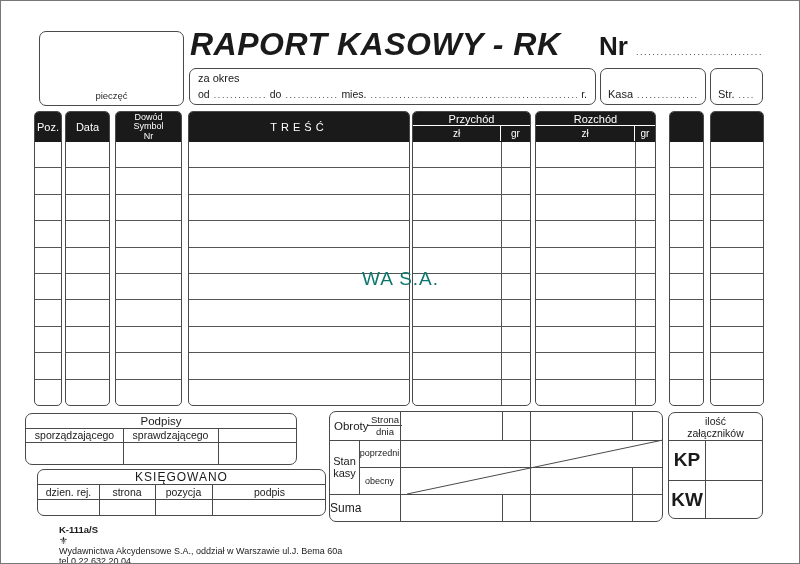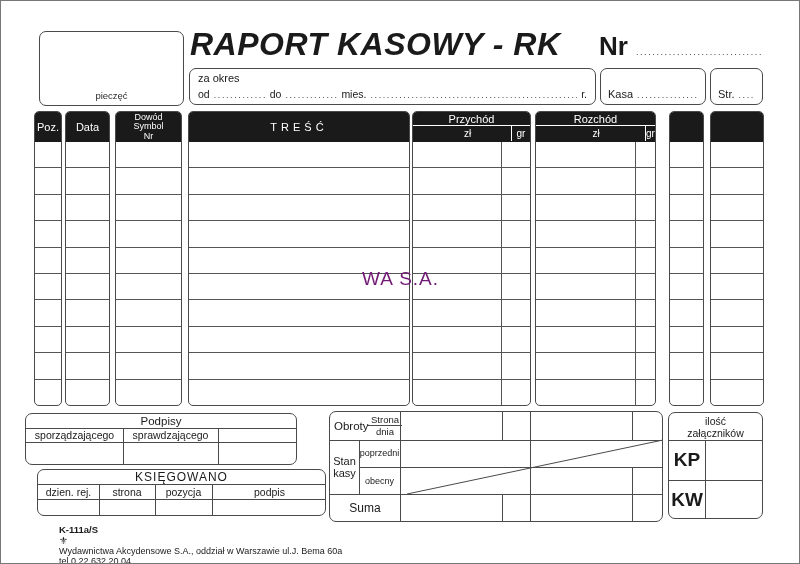--- a/index.html
+++ b/index.html
@@ -24,21 +24,21 @@
   .grow { flex:1; }
 
   
   .col { position:absolute; top:110px; height:295px; border:1px solid #4a4a4a; border-radius:5px; background:#fff; overflow:hidden; }
   .col-head { position:absolute; top:0; left:0; right:0; height:30px; background:#1a1a1a; color:#fff;
               display:flex; align-items:center; justify-content:center; text-align:center; font-size:11px; }
   .col-head.three-line { font-size:9px; line-height:9.5px; }
   .col-head.spread { letter-spacing:4px; }
   .col-head.group { display:block; }
   .tier1 { height:14px; line-height:14px; border-bottom:1px solid #fff; text-align:center; font-size:11px; }
-  .tier2 { display:flex; height:15px;padding-left:11px; }
+  .tier2 { display:flex; height:15px; }
   .tier2 > div { line-height:15px; text-align:center; font-size:10px; }
   .tier2 .sub-zl { border-right:1px solid #fff; }
   .tier2 .sub-gr { flex:1; }
   .rows { position:absolute; top:30px; left:0; right:0; bottom:0; display:flex; flex-direction:column; }
   .trow { flex:1; border-top:1px solid #555; }
   .trow:first-child { border-top:none; }
   .vdiv { position:absolute; top:30px; bottom:0; width:0; border-left:1px solid #555; }
 
   
   .hline { position:absolute; height:0; border-top:1px solid #4a4a4a; }
@@ -47,21 +47,21 @@
   .box-title { position:absolute; left:0; right:0; top:0; text-align:center; font-size:11.5px; }
   .cell-label { position:absolute; text-align:center; font-size:10.5px; }
 
   
   .sum-obroty { position:absolute; left:4px; top:0; height:28px; line-height:28px; font-size:11.5px; }
   .fraction { position:absolute; left:38px; top:2px; width:34px; text-align:center; font-size:9.5px; line-height:11px; }
   .fraction .top { display:block; border-bottom:1px solid #4a4a4a; }
   .stan-kasy { position:absolute; left:0; top:28px; width:29px; height:54px; display:flex; flex-direction:column;
                align-items:center; justify-content:center; font-size:11px; line-height:12px; }
   .sub-row-label { position:absolute; left:29px; width:41px; text-align:center; font-size:9px; }
-  .suma { position:absolute; left:0; top:82px; width:70px; height:29px; line-height:29px; text-align:center; font-size:12px; }
+  .suma { position:absolute; left:0; top:82px; width:70px; height:29px; line-height:29px; font-size:12px; }
 
   
   .attach-title { position:absolute; left:0; right:0; top:3px; text-align:center; font-size:10.5px; line-height:11.5px; }
   .kpkw { position:absolute; left:0; width:36px; text-align:center; font-weight:bold; font-size:19px; }
 
   .watermark { position:absolute; left:361px; top:267px; font-size:19px; letter-spacing:1px; white-space:nowrap; }
 
   .footer { position:absolute; left:36px; top:523px; display:flex; align-items:baseline; font-size:9px; white-space:nowrap; color:#1a1a1a;flex-direction:column; }
   .footer .code { font-weight:bold; font-size:9.5px; }
   .footer .logo { margin:0 4px 0 6px; font-size:10px; }
@@ -254,21 +254,21 @@
           <div class="trow"></div>
           <div class="trow"></div>
           <div class="trow"></div>
           <div class="trow"></div>
           <div class="trow"></div>
           <div class="trow"></div>
         </div>
     </div>
   </div>
 
-  <div class="watermark" style="color: #701a75;">WA S.A.</div>
+  <div class="watermark" style="color: #0f766e;">WA S.A.</div>
 
   <div class="box" style="left:24px;top:412px;width:272px;height:52px">
     <div class="box-title" style="height:14px;line-height:14px">Podpisy</div>
     <div class="hline" style="top:14px;left:0;right:0"></div>
     <div class="hline" style="top:28px;left:0;right:0"></div>
     <div class="vline" style="left:97px;top:14px;bottom:0"></div>
     <div class="vline" style="left:192px;top:14px;bottom:0"></div>
     <div class="cell-label" style="left:0;top:15px;width:97px">sporządzającego</div>
     <div class="cell-label" style="left:97px;top:15px;width:95px">sprawdzającego</div>
   </div>

